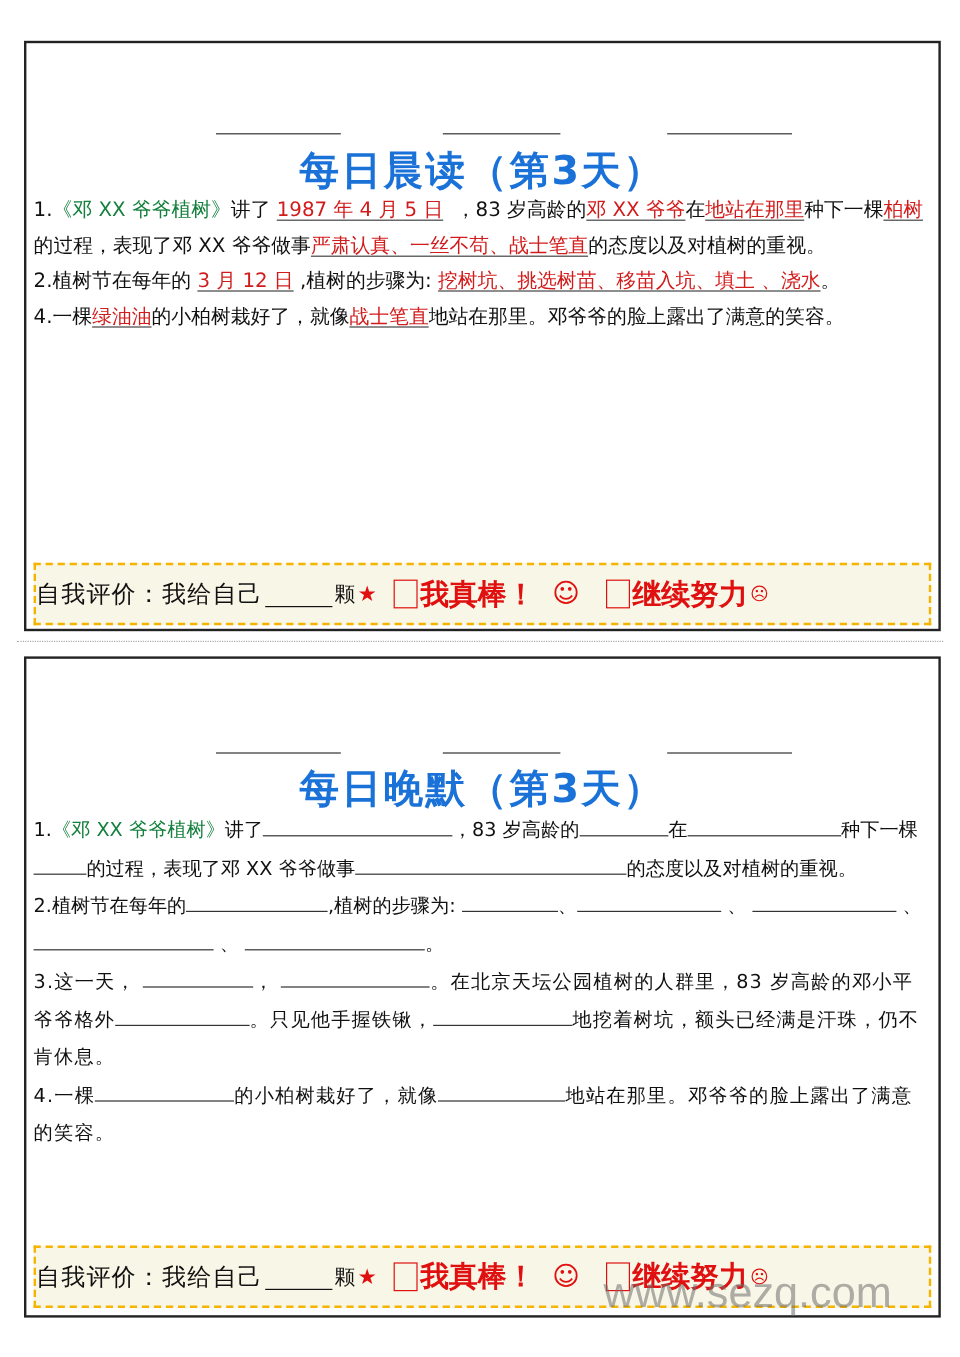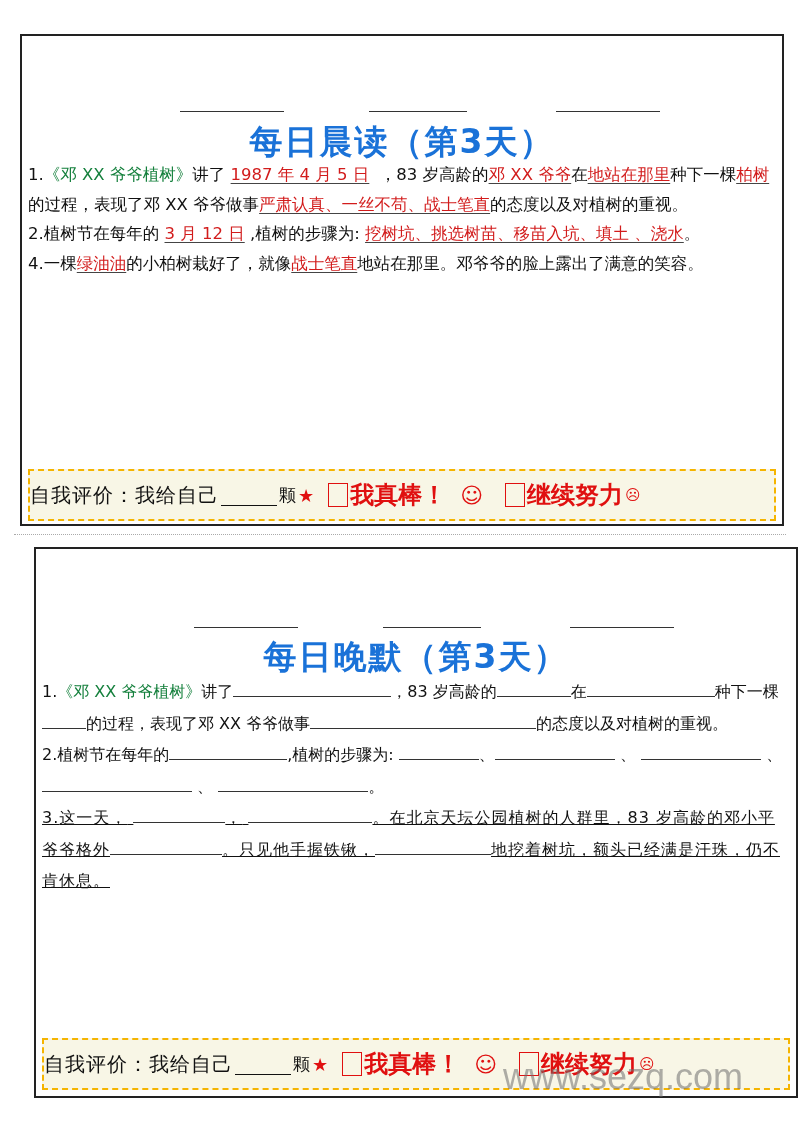--- a/index.html
+++ b/index.html
@@ -6,21 +6,21 @@
   html, body { width: 800px; height: 1131px; background: #ffffff; overflow: hidden; }
   body { position: relative; font-family: "DejaVu Serif", "Liberation Serif", serif; color: #111; }
 
   .card {
     position: absolute;
     left: 20px; width: 764px;
     border: 2px solid #222;
     background: #fff;
   }
   .card.top { top: 34px; height: 492px; }
-  .card.bottom { top: 547px; height: 551px; margin-left: 14px; }
+  .card.bottom { top: 547px; height: 551px; }
 
   .name-lines {
     position: absolute; top: 75px; left: 0; width: 100%;
     height: 2px;
   }
   .name-line { position: absolute; top: 0; height: 1px; background: #333; width: 68px; }
   .card.top .name-lines { top: 75px; }
   .card.bottom .name-lines { top: 78px; }
 
   .title {
@@ -130,22 +130,25 @@
   </div>
   <div class="title">每日晚默（第3天）</div>
 
   <div class="body-text">
     <span class="para">
       <span>1.</span><span class="bt">《邓 XX 爷爷植树》</span><span>讲了</span><span class="blank" style="width:158px"></span><span>，83 岁高龄的</span><span class="blank" style="width:74px"></span><span>在</span><span class="blank" style="width:128px"></span><span>种下一棵</span><span class="blank" style="width:44px"></span><span>的过程，表现了邓 XX 爷爷做事</span><span class="blank" style="width:226px"></span><span>的态度以及对植树的重视。</span>
     </span>
     <span class="para">
       <span>2.</span><span>植树节在每年的</span><span class="blank" style="width:118px"></span><span>,植树的步骤为:</span> <span class="blank" style="width:80px"></span><span>、</span><span class="blank" style="width:120px"></span> <span>、</span> <span class="blank" style="width:120px"></span> <span>、</span> <span class="blank" style="width:150px"></span> <span>、</span> <span class="blank" style="width:150px"></span><span>。</span>
     </span>
-    <span class="para" style="letter-spacing:1px;text-decoration:underline;">
+    <span class="para" style="letter-spacing:1px;">
       <span>3.</span><span>这一天，</span> <span class="blank" style="width:92px"></span><span>，</span> <span class="blank" style="width:124px"></span><span>。在北京天坛公园植树的人群里，83 岁高龄的邓小平爷爷格外</span><span class="blank" style="width:112px"></span><span>。只见他手握铁锹，</span><span class="blank" style="width:116px"></span><span>地挖着树坑，额头已经满是汗珠，仍不肯休息。</span>
+    </span>
+    <span class="para" style="letter-spacing:1px;">
+      <span>4.</span><span>一棵</span><span class="blank" style="width:116px"></span><span>的小柏树栽好了，就像</span><span class="blank" style="width:106px"></span><span>地站在那里。邓爷爷的脸上露出了满意的笑容。</span>
     </span>
   </div>
 
   <div class="eval-box">
     <span class="eval-label">自我评价：我给自己</span>
     <span class="eval-blank"></span>
     <span class="eval-unit">颗</span>
     <span class="star">★</span>
     <span class="check-opt">
       <span class="check-box"></span>

